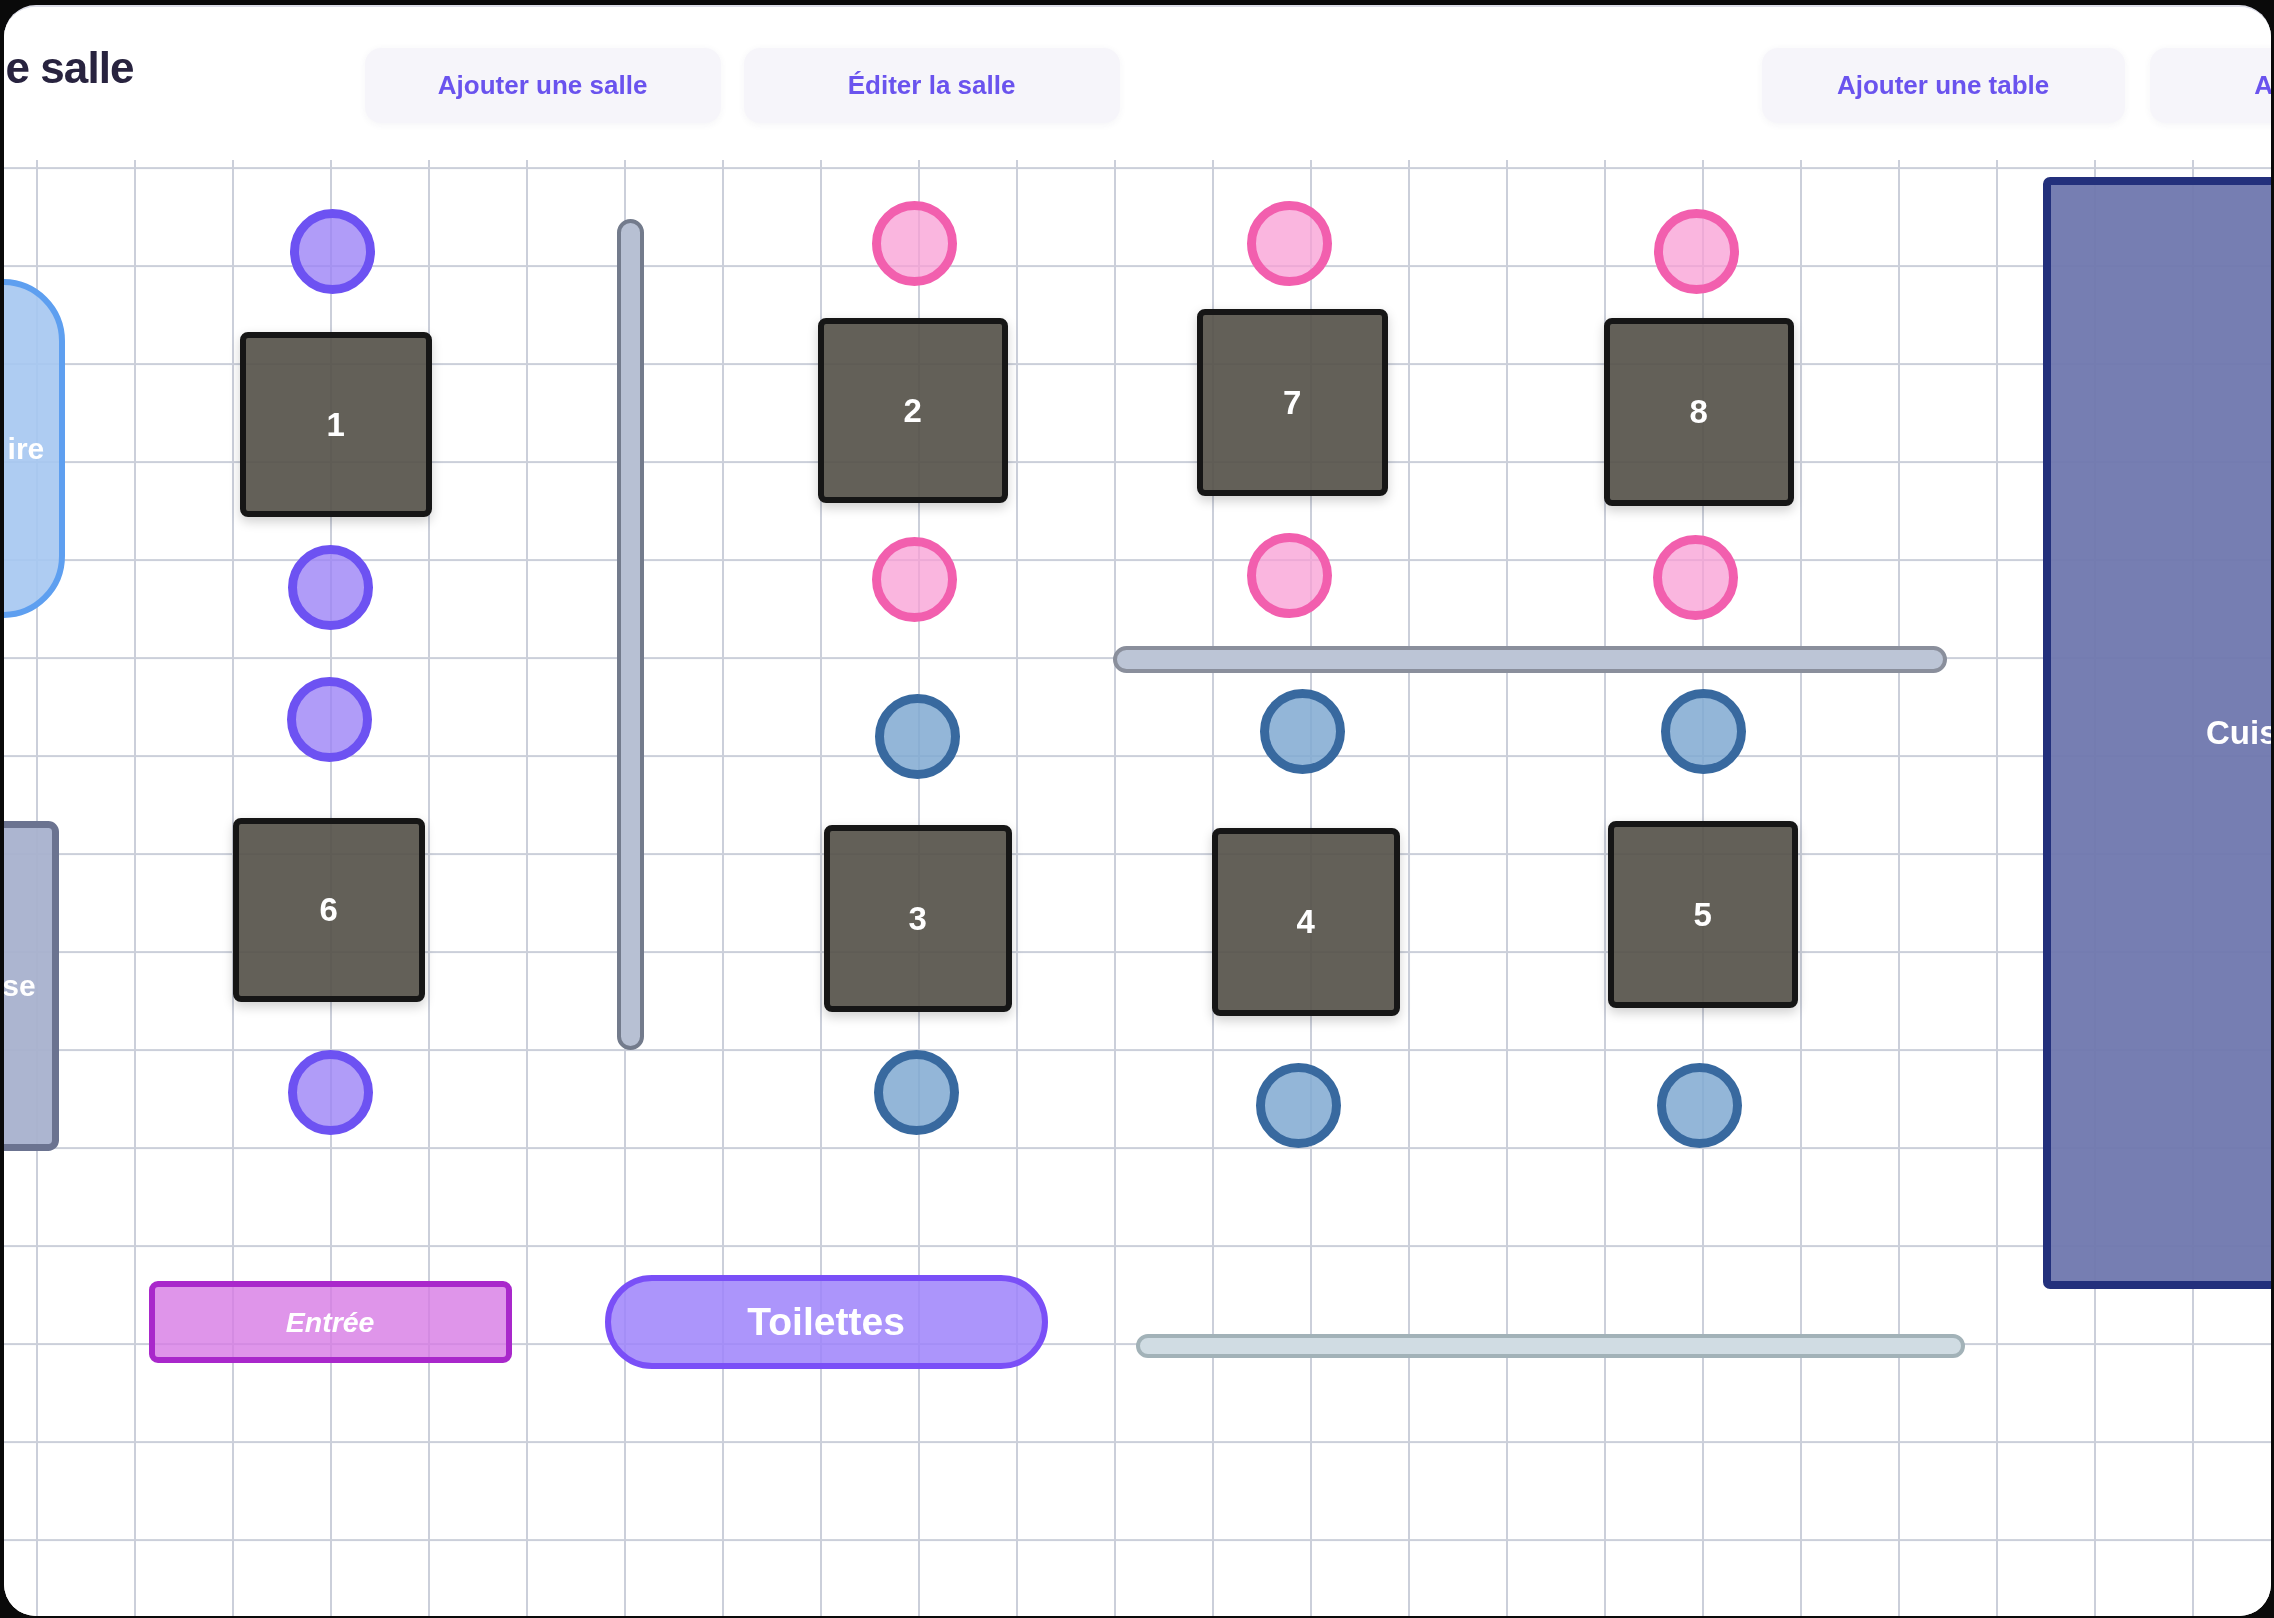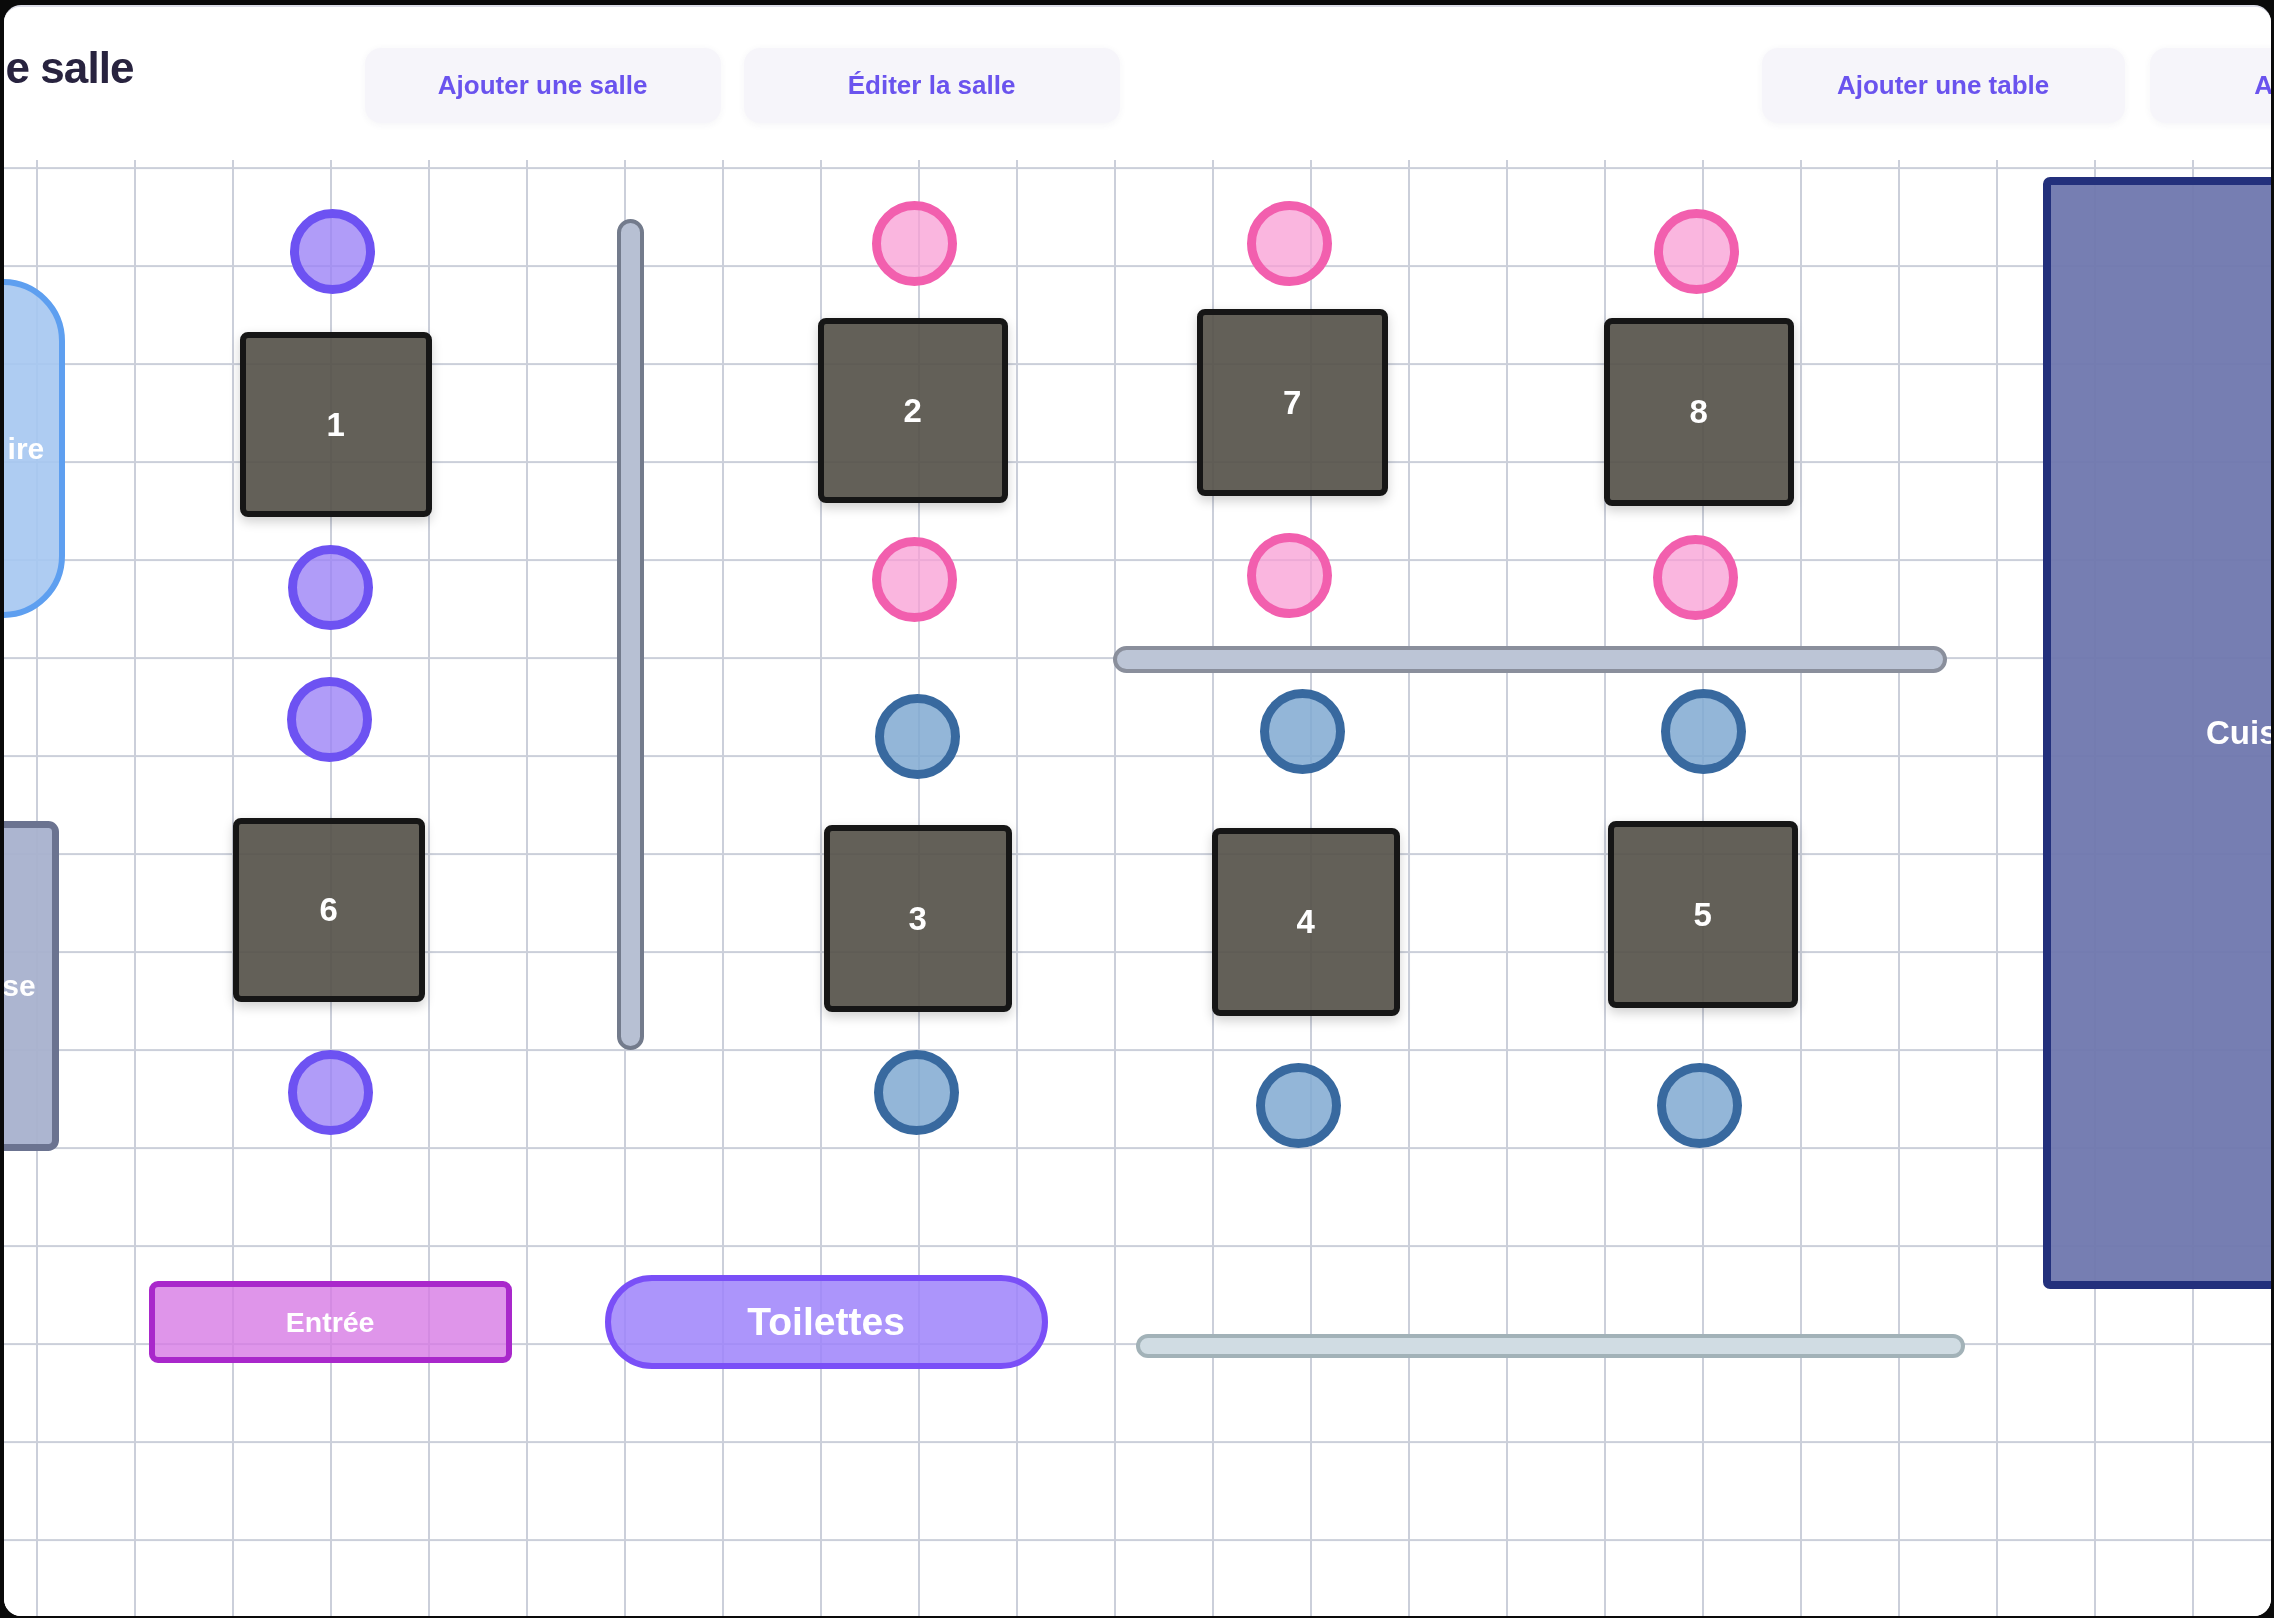--- a/index.html
+++ b/index.html
@@ -1,18 +1,18 @@
 <!DOCTYPE html>
 <html style="font-size:14.3px"><head>
 <meta charset="utf-8">
 <style>
   html,body{margin:0;padding:0;background:#0a0a0a;width:2274px;height:1618px;
     font-family:"Liberation Sans",sans-serif;overflow:hidden;}
   .window{position:absolute;left:3.6px;top:5.3px;width:2267px;height:1609px;background:#ffffff;
-    border-radius:17px;border-top:2.7px solid #dcdde8;overflow:hidden;}
+    border-radius:32px;border-top:2.7px solid #dcdde8;overflow:hidden;}
   
   .toolbar{position:absolute;left:0;top:0;width:100%;height:153px;background:#ffffff;z-index:5;}
   .page-title{position:absolute;left:1.8px;top:36px;font-size:44px;font-weight:800;color:#28233f;
     letter-spacing:-0.9px;white-space:nowrap;}
   .tb-btn{position:absolute;top:41px;height:75px;border-radius:16px;background:#f6f5fa;
     display:flex;align-items:center;justify-content:center;color:#6a53ee;font-size:26px;
     font-weight:700;box-shadow:0 1.8px 7.1px rgba(50,50,90,0.05);cursor:pointer;white-space:nowrap;}
   .tb-select{position:absolute;top:41px;height:75px;border-radius:16px;background:#efede9;
     display:flex;align-items:center;box-shadow:0 1.8px 7.1px rgba(50,50,90,0.05);cursor:pointer;}
   .sel-circle{position:absolute;left:28px;top:16px;width:43px;height:43px;border-radius:50%;
@@ -53,21 +53,21 @@
     <div class="tb-btn" style="left:2146px;width:267px;">Ajou</div>
   </div>
 
   <div class="canvas" id="canvas">
       <div class="obj zone" style="left: -187px; top: 119px; width: 248px; height: 339px; background: rgba(165, 198, 241, 0.9); border: 6.2px solid rgb(94, 159, 240); border-radius: 62px; font-size: 30px; justify-content: flex-end; padding-right: 14.3px;">
         <span>ire</span>
       </div>
       <div class="obj zone" style="left: -214px; top: 661px; width: 269px; height: 330px; background: rgba(168, 177, 205, 0.95); border: 7.1px solid rgb(107, 115, 144); border-radius: 10.7px; font-size: 30px; justify-content: flex-end; padding-right: 16px;">
         <span>se</span>
       </div>
-      <div class="obj zone" style="left: 145px; top: 1121px; width: 363px; height: 82px; background: rgba(214, 119, 228, 0.78); border: 6.2px solid rgb(169, 40, 203); border-radius: 9px; font-size: 28.5px;">
+      <div class="obj zone" style="left: 145px; top: 1121px; width: 363px; height: 82px; background: rgba(214, 119, 228, 0.78); border: 6.2px solid rgb(169, 40, 203); border-radius: 9px; font-size: 28.5px; font-style: italic;">
         <span>Entrée</span>
       </div>
       <div class="obj zone" style="left: 601px; top: 1115px; width: 443px; height: 94px; background: rgba(158, 131, 250, 0.85); border: 6.2px solid rgb(122, 79, 247); border-radius: 53px; font-size: 39px;">
         <span>Toilettes</span>
       </div>
       <div class="obj zone" style="left: 2039px; top: 17px; width: 446px; height: 1112px; background: rgba(111, 119, 174, 0.95); border: 8px solid rgb(35, 48, 124); border-radius: 7.1px; font-size: 33px;">
         <span>Cuisine</span>
       </div>
       <div class="obj wall" style="left: 613px; top: 59px; width: 27px; height: 831px; background: rgb(183, 192, 211); border: 4.5px solid rgb(115, 123, 140); border-radius: 14.3px;"></div>
       <div class="obj wall" style="left: 1109px; top: 486px; width: 834px; height: 27px; background: rgb(188, 197, 214); border: 4.5px solid rgb(138, 143, 156); border-radius: 14.3px;"></div>

